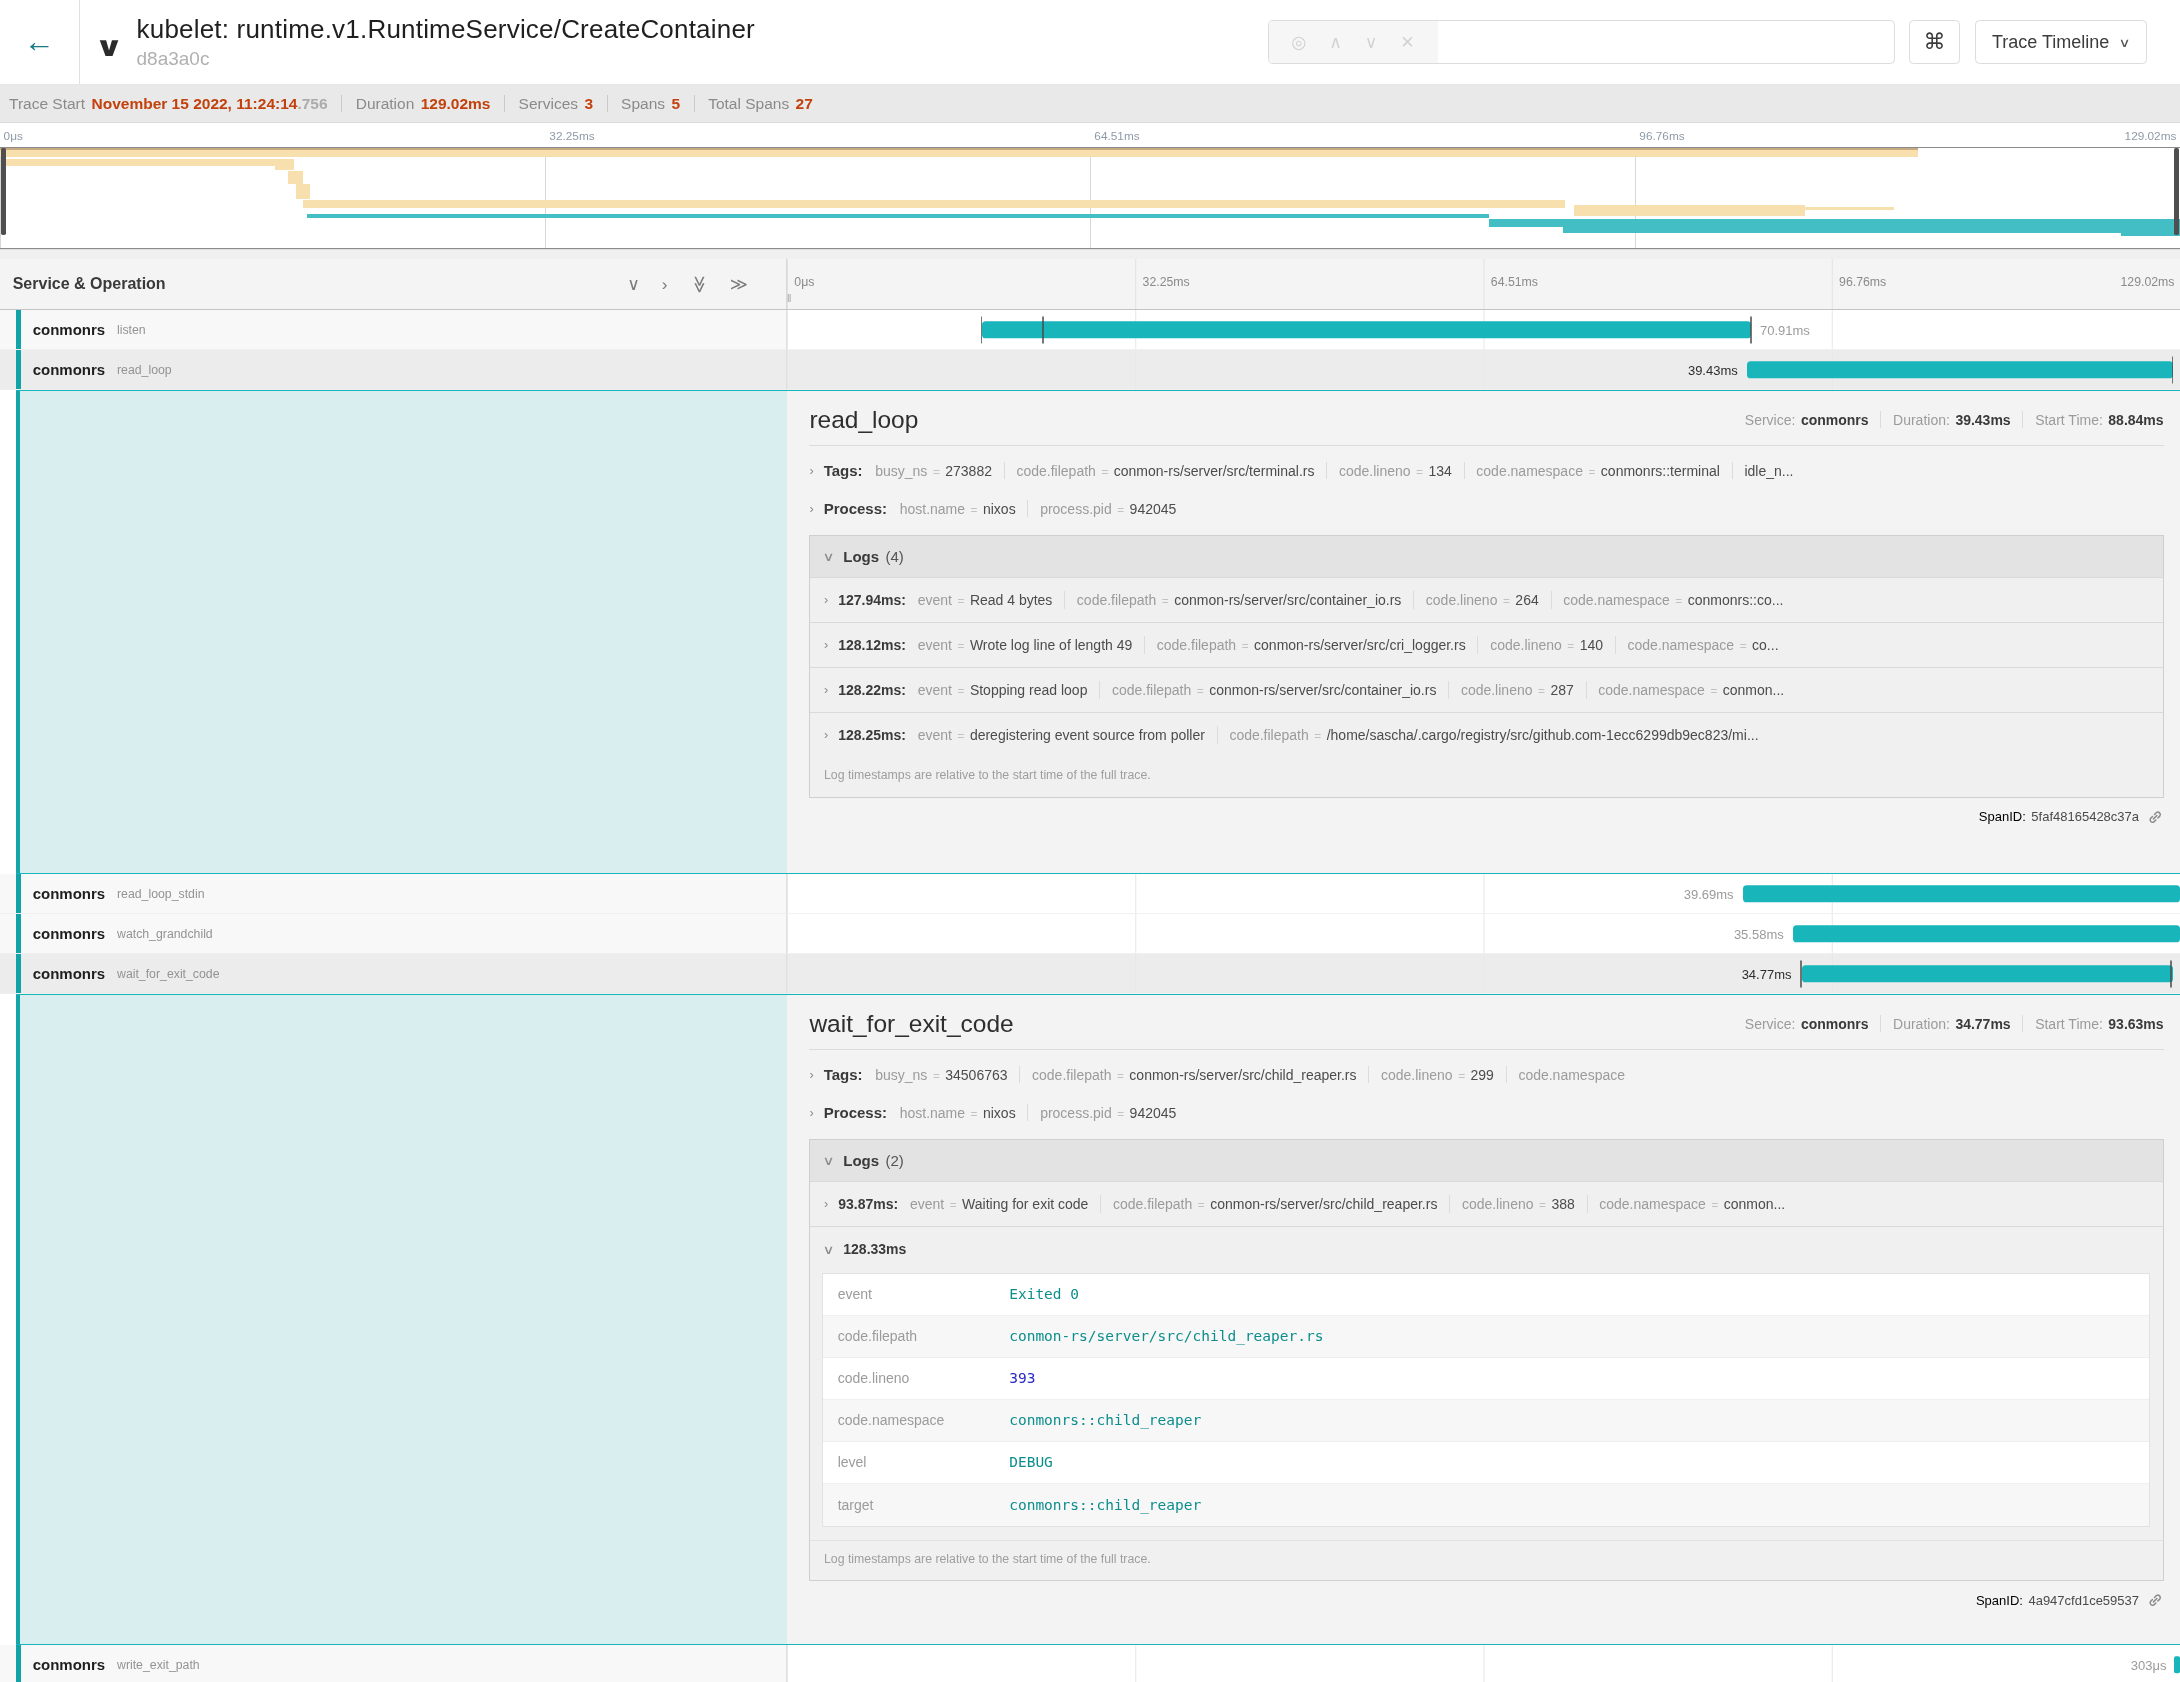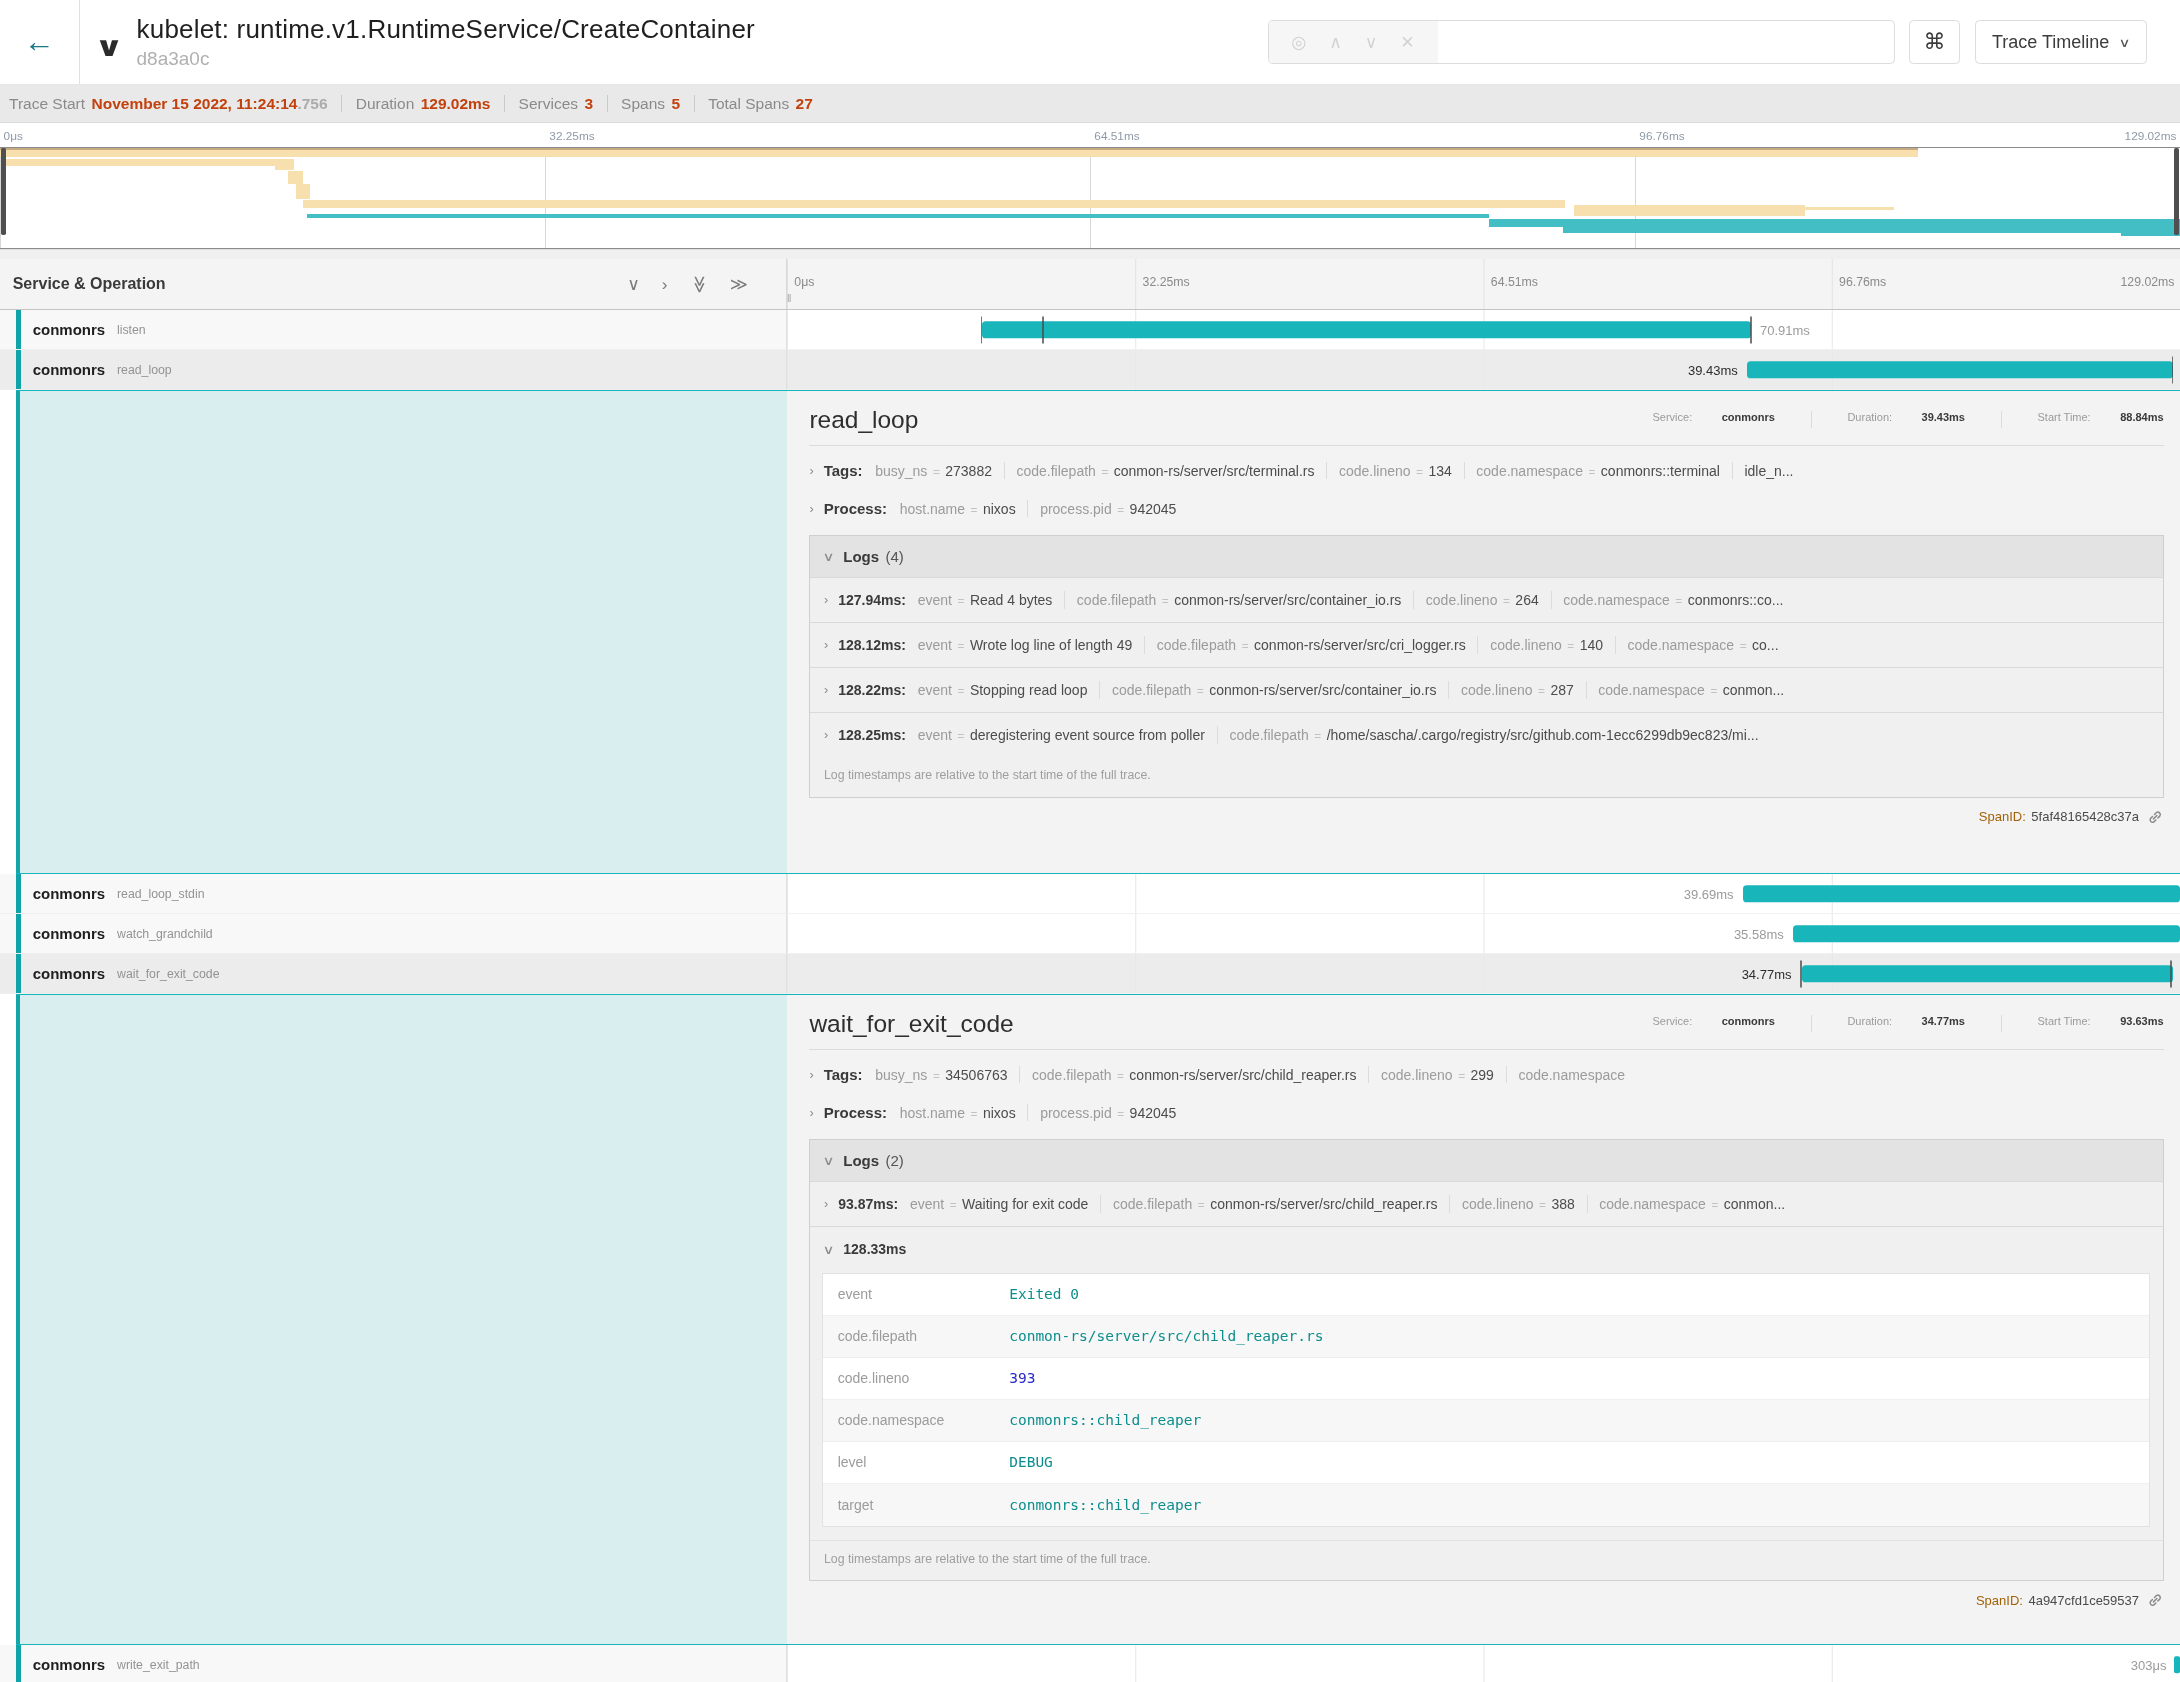--- a/index.html
+++ b/index.html
@@ -67,21 +67,21 @@
   .tickm { position:absolute; top:50%; transform:translateY(-50%); width:1.8px; height:27px; background:#4a4a4a; opacity:.75; }
   .dur { position:absolute; top:50%; transform:translateY(-50%); font-size:13px; color:#9b9b9b; white-space:nowrap; }
   .sel .dur.lbl-left { color:#2d2d2d; }
 
   
   .panel { display:flex; margin-left:16.4px; border-top:1.8px solid #18b5ba; border-bottom:1.8px solid #18b5ba; background:#f3f3f3; overflow:hidden; }
   .panel-left { width:771px; flex:none; background:#d9efef; border-left:4.5px solid #14a5aa; cursor:pointer; }
   .panel-right { flex:1; padding:14.5px 16.4px 7.3px 22px; overflow:hidden; }
   .panel-head { display:flex; align-items:center; }
   .panel-title { font-size:24.5px; color:#2e2e2e; }
-  .panel-meta { margin-left:auto; display:flex; align-items:flex-start; font-size:11px;gap:24px; }
+  .panel-meta { margin-left:auto; display:flex; align-items:flex-end; font-size:14px; }
   .panel-meta .mlabel { color:#9b9b9b; margin-right:5.5px; }
   .panel-meta .mval { font-weight:bold; color:#3a3a3a; }
   .panel hr { border:0; border-top:0.9px solid #dcdcdc; margin:11.8px 0 5.5px; }
   .kv-line { display:flex; align-items:center; height:38px; font-size:14px; overflow:hidden; white-space:nowrap; cursor:pointer; }
   .chev { color:#8a8a8a; margin-right:10px; font-size:12.7px; flex:none; }
   .chev.down { transform:scaleX(1.3); }
   .kv-title { font-weight:bold; font-size:15px; color:#3a3a3a; margin-right:12.7px; }
   .tag .k { color:#9b9b9b; } .tag .eq { color:#c2c2c2; margin:0 5.5px; font-size:11.8px; } .tag .v { color:#4c4c4c; }
   .vsep { display:inline-block; width:0.9px; height:17.3px; background:#dcdcdc; margin:0 11.8px; flex:none; }
   .logs-box { border:0.9px solid #cfcfcf; margin-top:7.3px; background:#f0f0f0; }
@@ -92,21 +92,21 @@
   .log-time { font-weight:bold; color:#3a3a3a; margin-right:11.8px; }
   .logs-footer { padding:11px 13.6px 14.5px; font-size:12.3px; color:#9e9e9e; }
   .kv-table { background:#fff; border:0.9px solid #e2e2e2; margin:1.8px 12.7px 12.7px 11.8px; }
   .kv-row { display:flex; align-items:center; min-height:42px; border-bottom:0.9px solid #efefef; }
   .kv-row:last-child { border-bottom:0; }
   .kv-row:nth-child(even) { background:#f7f7f7; }
   .kv-key { width:186px; flex:none; padding-left:14.5px; font-size:14px; color:#9b9b9b; }
   .kv-val { font-family:"DejaVu Sans Mono",monospace; font-size:14.5px; color:#0d8d8d; }
   .kv-val.num { color:#2727cc; }
   .spanid-row { display:flex; justify-content:flex-end; align-items:center; margin-top:11px; font-size:13px; }
-  .spanid-row .sl { color:#a16207; }
+  .spanid-row .sl { color:#000000; }
   .spanid-row .sv { color:#4a4a4a; margin-left:5.5px; }
   .link-ic { margin-left:8.2px; cursor:pointer; }
 
   
   .tan { background:#f7e0ae; } .tan-dark { background:#c9ab82; } .teal { background:#43bec5; }
 </style>
 </head>
 <body>
 
 <div class="page">

